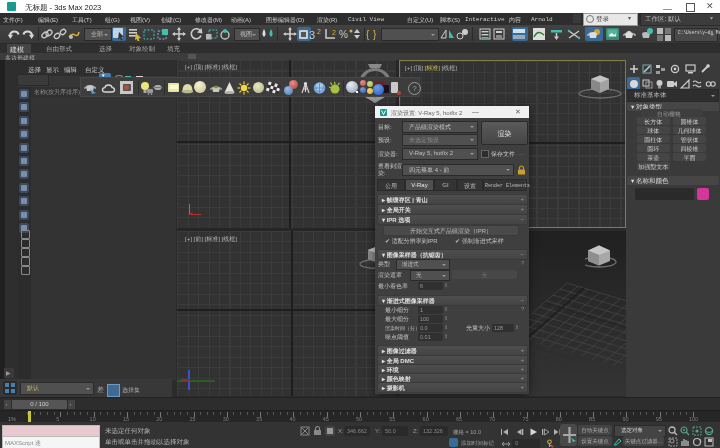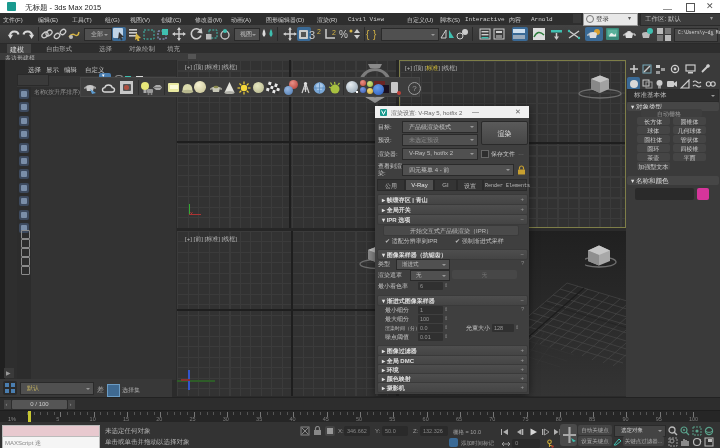--- a/index.html
+++ b/index.html
@@ -9,21 +9,21 @@
 .dd{position:absolute;background:#505050;border:1px solid #2a2a2a;color:#c0c0c0;}
 .dd>span{position:absolute;left:3px;top:1px;white-space:nowrap;}
 .dd:after{content:"";position:absolute;right:3px;top:50%;margin-top:-1px;border:2.5px solid transparent;border-top-color:#999;}
 .sep{position:absolute;width:1px;background:#2a2a2a;}
 </style></head>
 <body>
 <div id="root">
 
 <div class="abs" style="left:0;top:0;width:720px;height:13px;background:#fff;"></div>
 <div class="abs" style="left:7px;top:2px;width:9px;height:9px;background:#1a9a8f;border-radius:1px;"></div>
-<div class="tx" style="left:25px;top:2.5px;font-size:7.5px;color:#222;">无标题 - 3ds Max 2015</div>
+<div class="tx" style="left:25px;top:2.5px;font-size:7.5px;color:#222;">无标题 - 3ds Max 2023</div>
 <div class="tx" style="left:663px;top:4px;font-size:9px;color:#555;">—</div>
 <div class="abs" style="left:686px;top:3px;width:7px;height:7px;border:1px solid #555;"></div>
 <div class="tx" style="left:706px;top:1px;font-size:9px;color:#555;">✕</div>
 
 <div class="abs" style="left:0;top:13px;width:720px;height:12px;background:#2e2e2e;"></div>
 <span style="position:absolute;left:3px;top:16px;font-size:6px;color:#cfcfcf;white-space:nowrap;">文件(F)</span>
     <span style="position:absolute;left:38px;top:16px;font-size:6px;color:#cfcfcf;white-space:nowrap;">编辑(E)</span>
     <span style="position:absolute;left:72px;top:16px;font-size:6px;color:#cfcfcf;white-space:nowrap;">工具(T)</span>
     <span style="position:absolute;left:105px;top:16px;font-size:6px;color:#cfcfcf;white-space:nowrap;">组(G)</span>
     <span style="position:absolute;left:130px;top:16px;font-size:6px;color:#cfcfcf;white-space:nowrap;">视图(V)</span>

